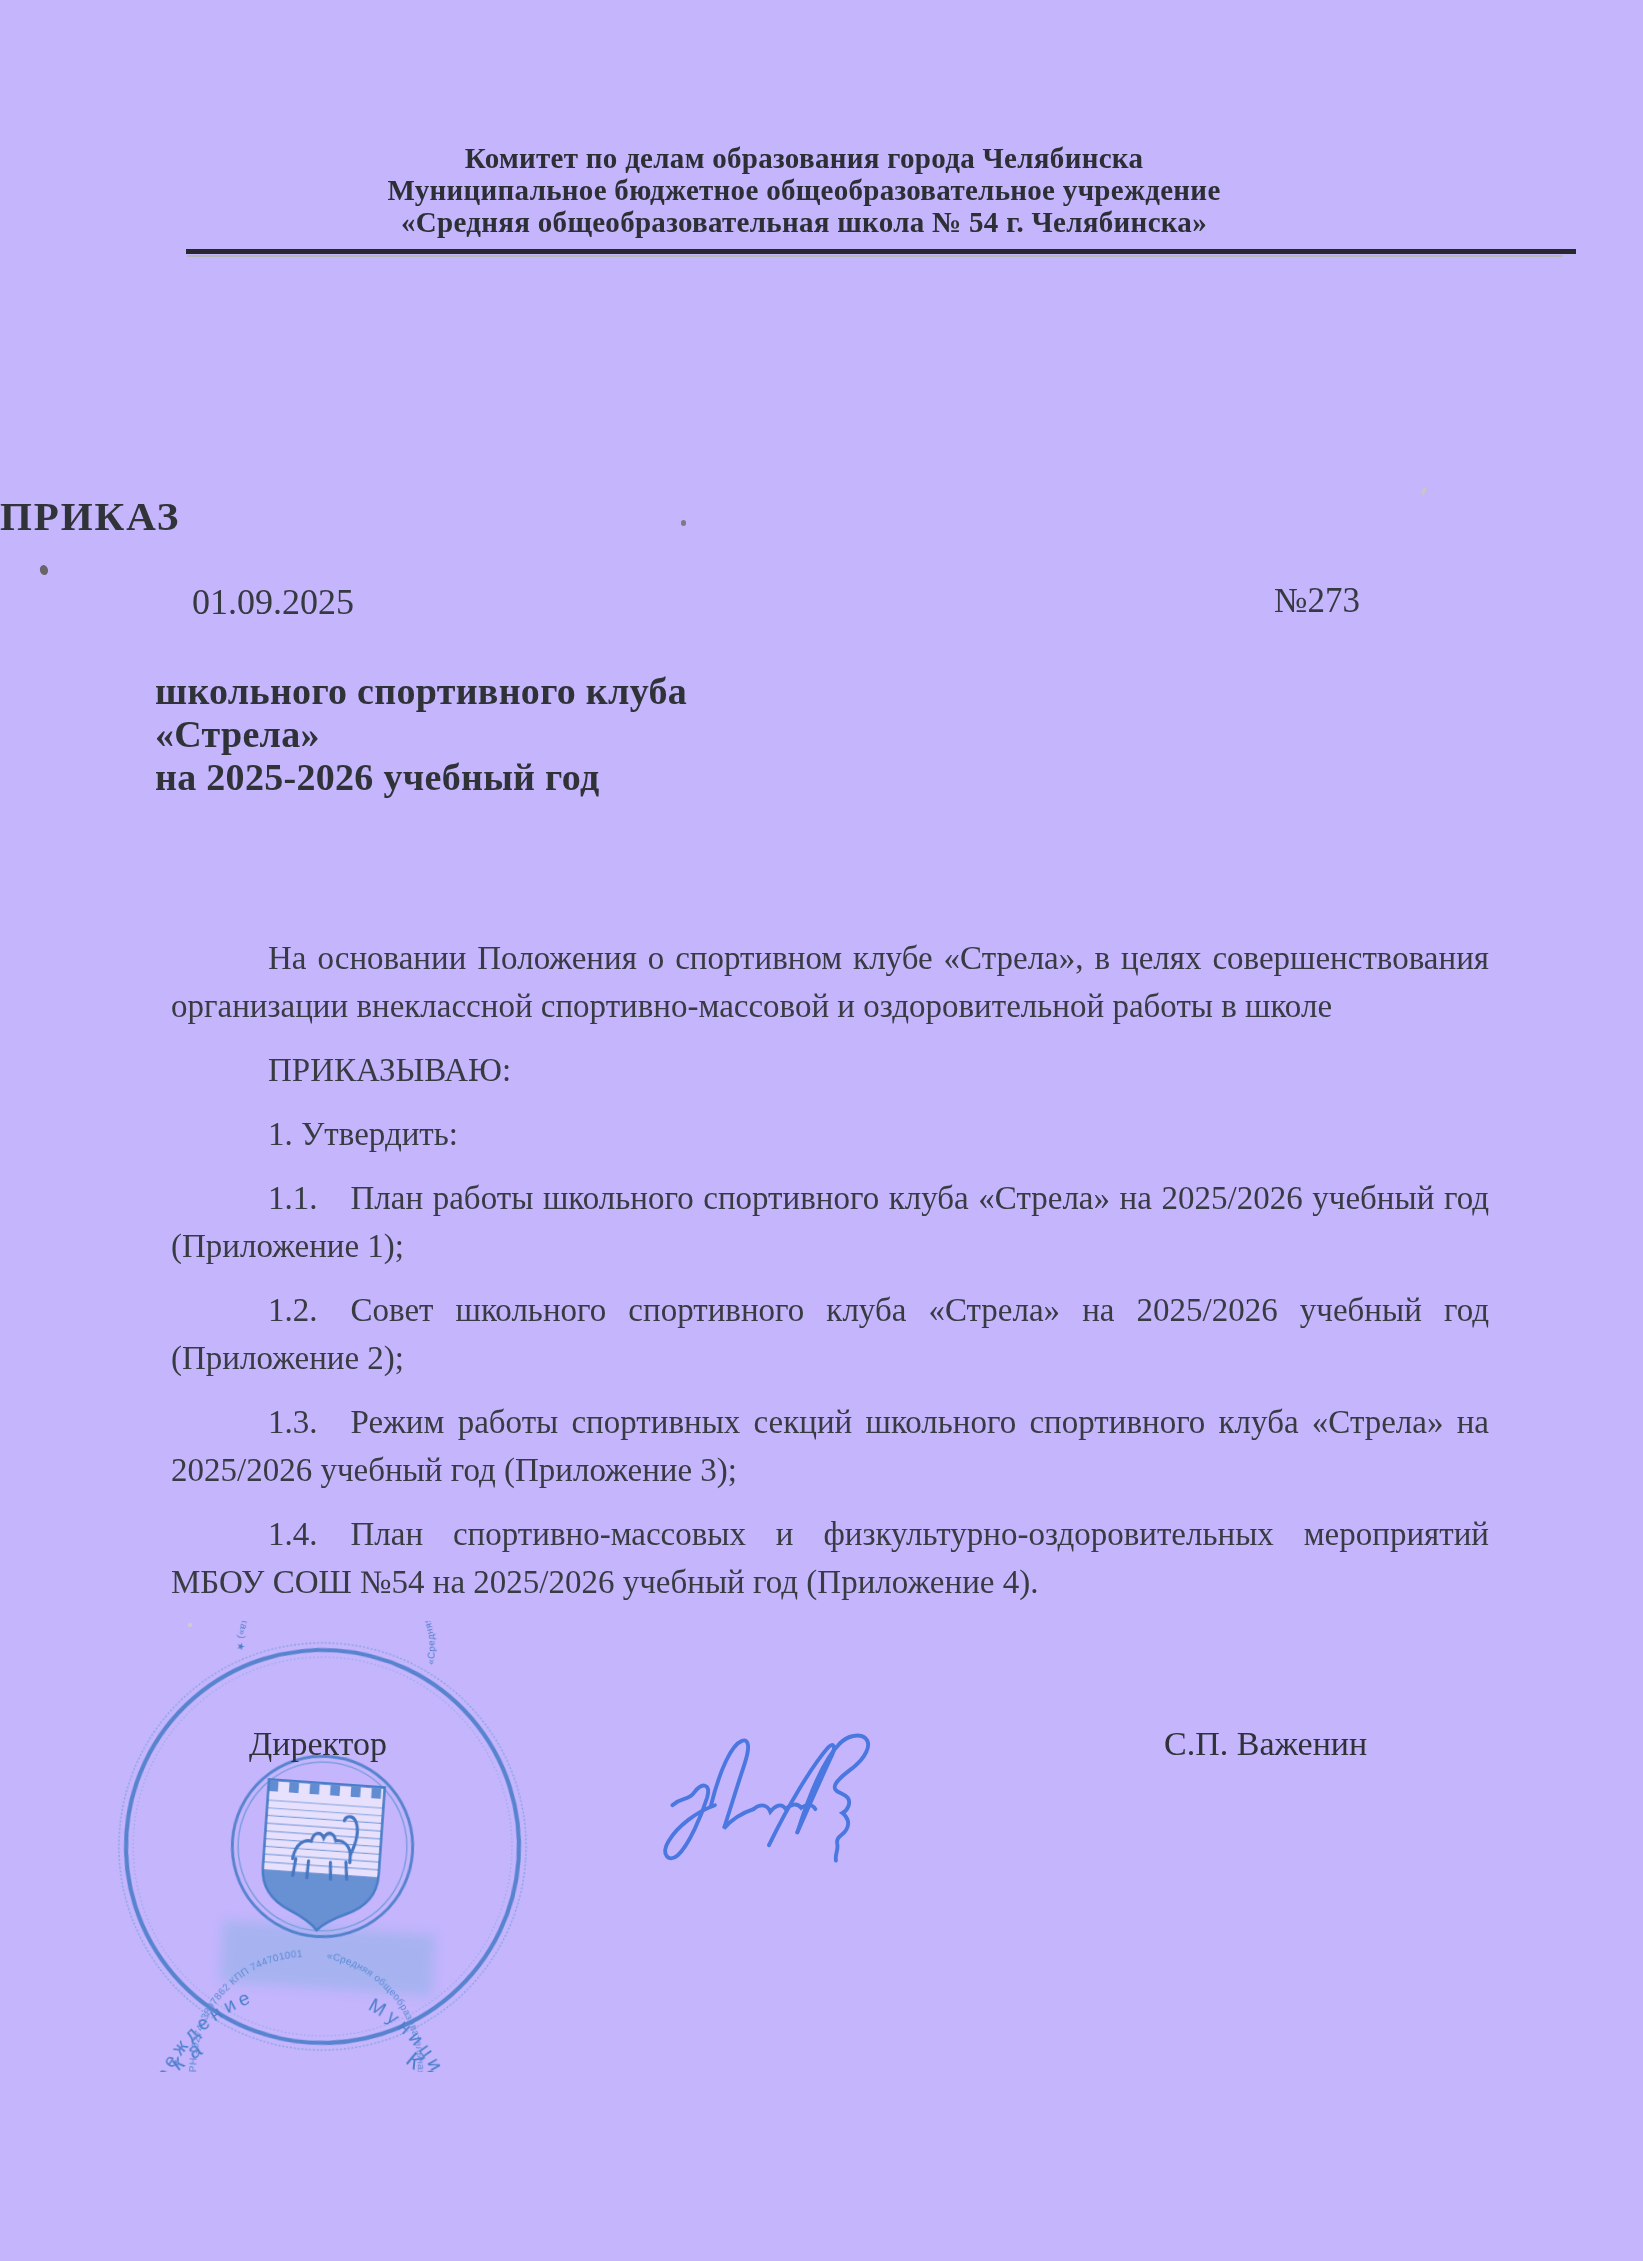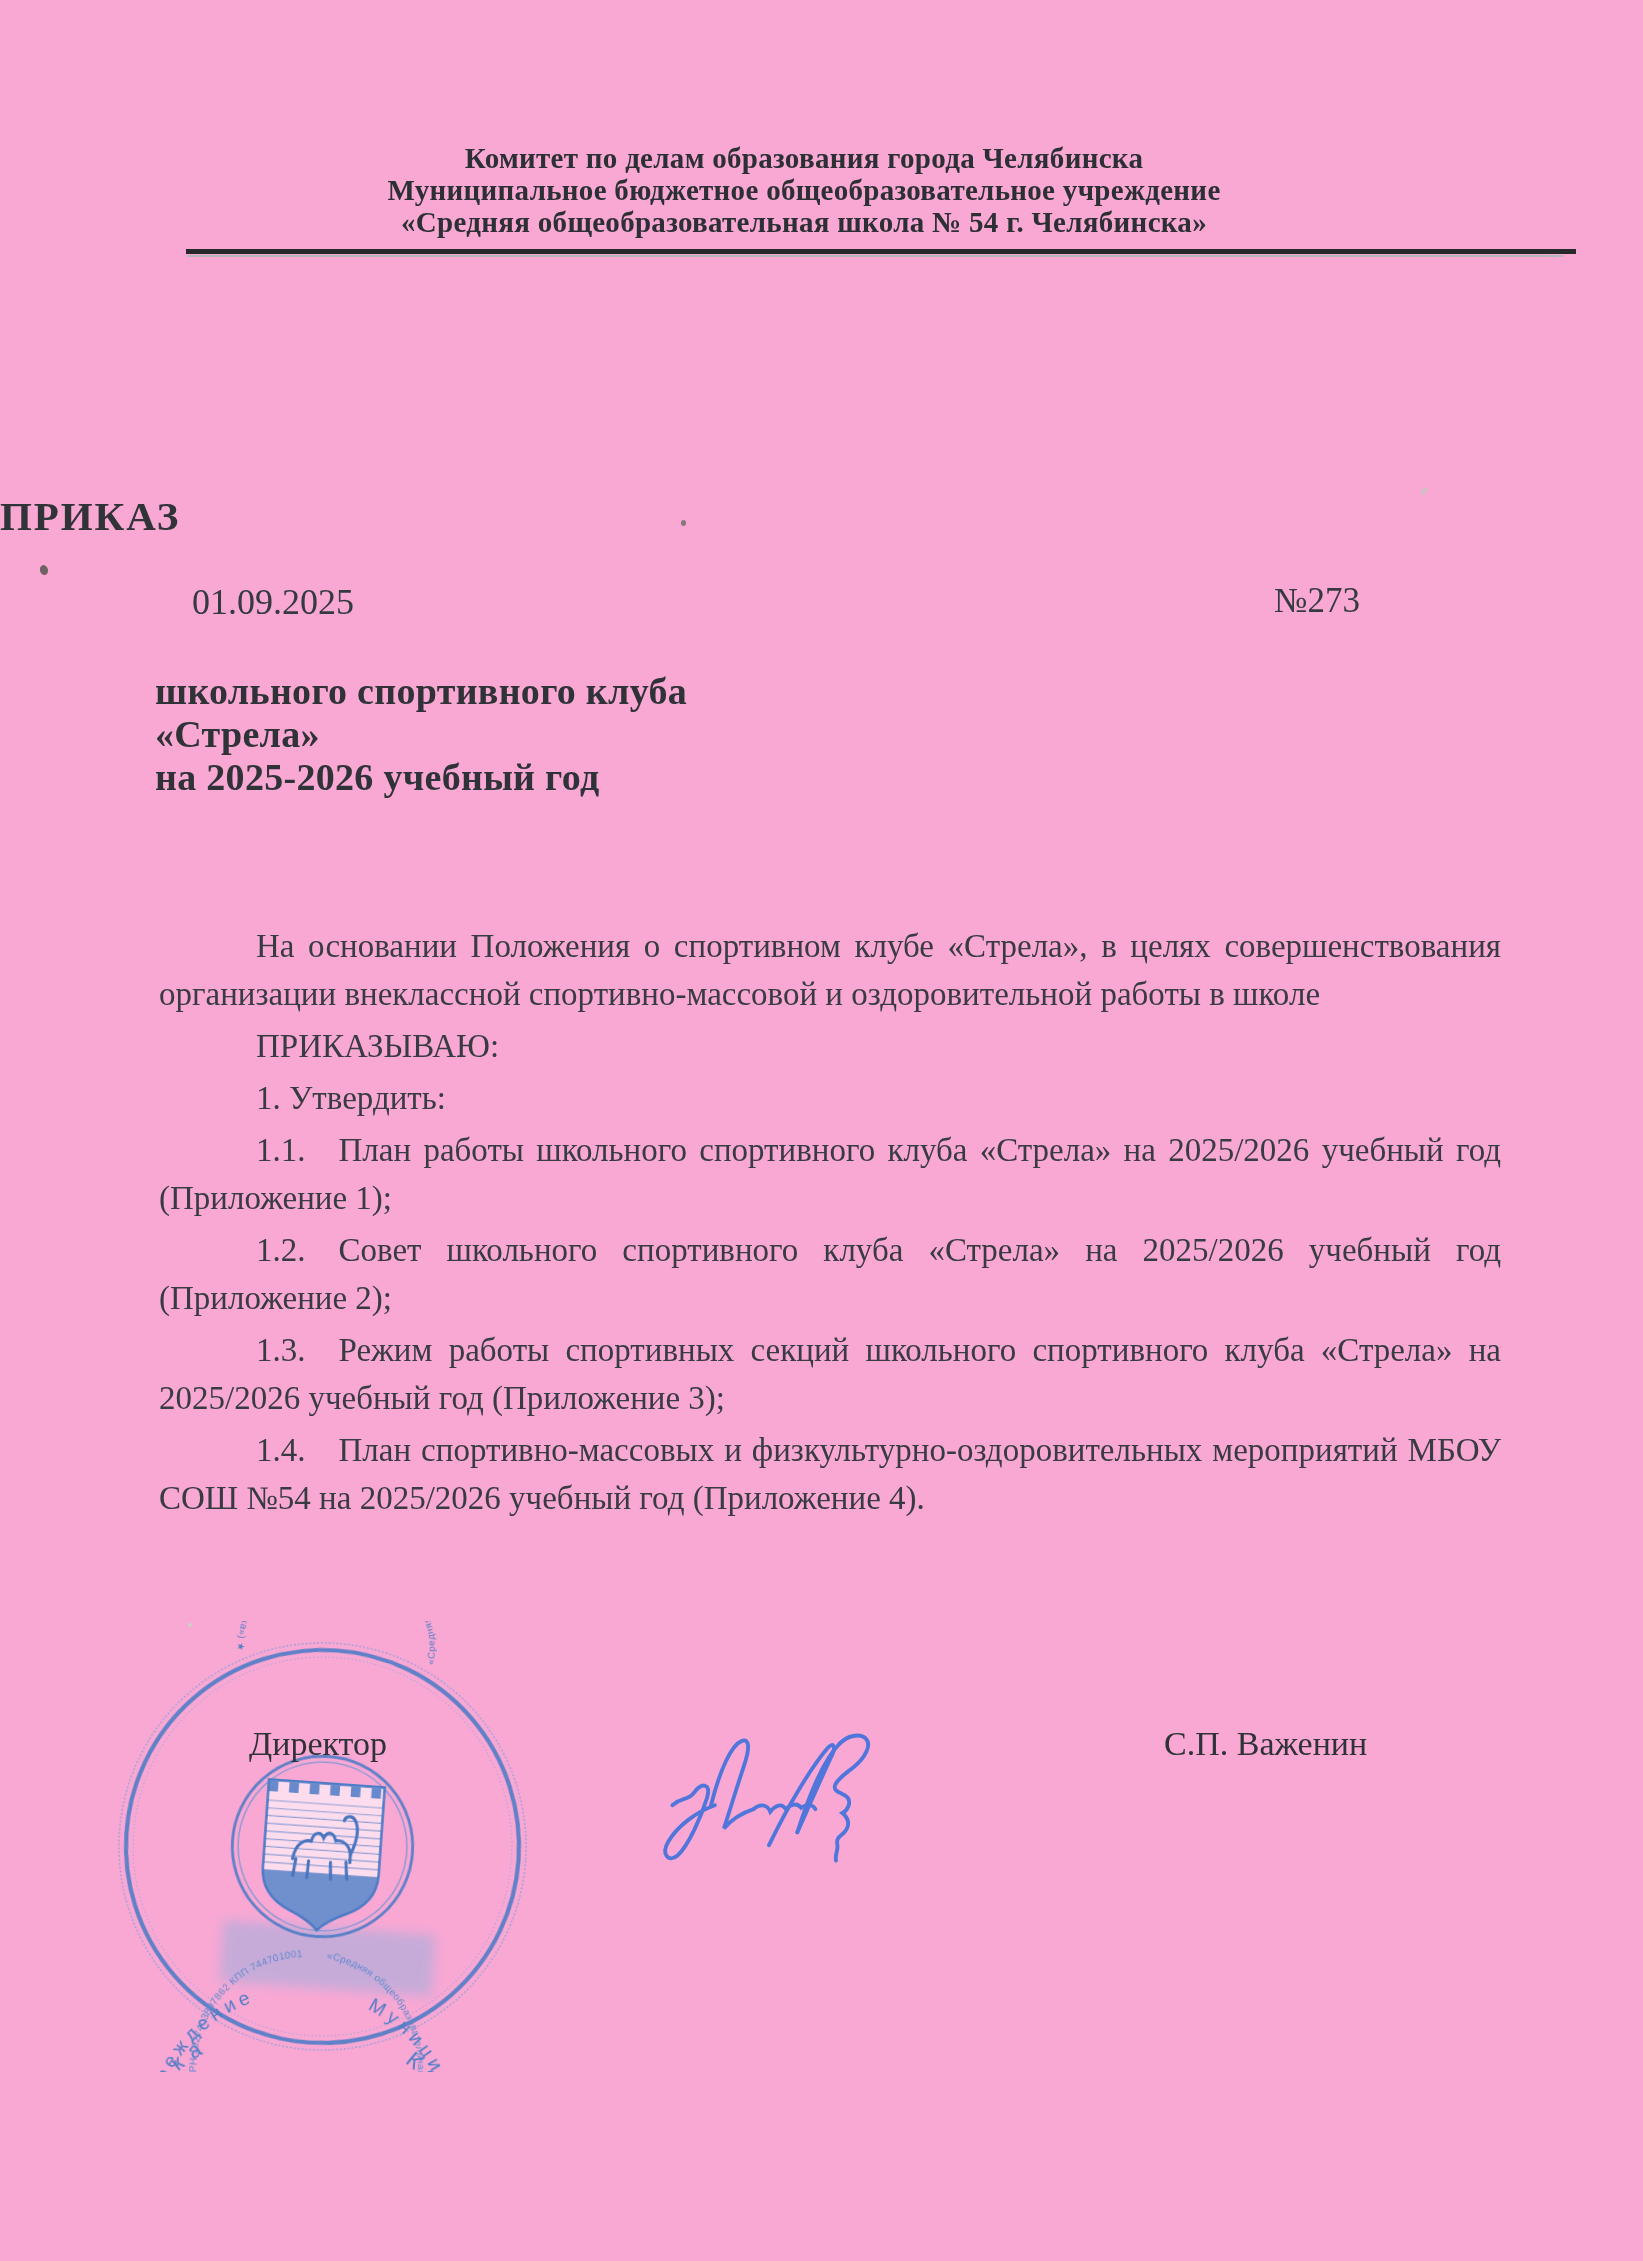--- a/index.html
+++ b/index.html
@@ -1,18 +1,18 @@
 <!DOCTYPE html>
 <html style="font-size:10.3px"><head>
 <meta charset="utf-8">
 <style>
   html,body{margin:0;padding:0;background:#e8e8e8;}
   .page{
     position:relative;width:1644px;height:2261px;margin:0 auto;
-    background:#f9a8d4;overflow:hidden;
+    background:#c4b5fd;overflow:hidden;
     font-family:"Liberation Serif", serif;color:#383c42;
   }
   .header{
     position:absolute;left:0;top:142px;width:1608px;text-align:center;
     font-weight:bold;font-size:29px;line-height:32px;color:#2c3034;letter-spacing:0.3px;
   }
   .rule{position:absolute;left:186px;top:249px;width:1390px;height:4.5px;background:#26282b;}
   .rule .rule-shadow{position:absolute;left:1.3px;top:5.8px;width:99%;height:1.9px;background:#b4b7ba;}
   .address{
     position:absolute;left:0;top:266px;width:1608px;text-align:center;
@@ -25,21 +25,21 @@
   .date{position:absolute;left:192px;top:581px;font-size:36px;color:#353a40;}
   .number{position:absolute;left:1274px;top:581px;font-size:35px;color:#353a40;}
   .subject{
     position:absolute;left:155px;top:670px;font-size:38px;line-height:43px;
     font-weight:bold;color:#2f3338;letter-spacing:0.3px;
   }
   .bodytext{
     position:absolute;left:155px;top:918px;width:1350px;
     font-size:33px;line-height:48px;text-align:justify;color:#383c42;
   }
-  .bodytext p{margin:4px;text-indent:97px;}
+  .bodytext p{margin:16px;text-indent:97px;}
   .sig-role{position:absolute;left:249px;top:1725px;font-size:34px;color:#2f3338;z-index:5;}
   .sig-name{position:absolute;left:1164px;top:1725px;font-size:34px;color:#2f3338;z-index:5;}
   .stamp-svg{position:absolute;left:97px;top:1621px;width:451px;height:451px;z-index:3;opacity:.92;}
   .sign-svg{position:absolute;left:635px;top:1679px;width:277px;height:219px;z-index:4;}
   .stamp-ring-a{font-family:"Liberation Sans",sans-serif;font-size:34px;letter-spacing:14px;fill:#4079c5;}
   .stamp-ring-b{font-family:"Liberation Sans",sans-serif;font-size:30px;letter-spacing:7px;fill:#4079c5;}
   .stamp-ring-c{font-family:"Liberation Sans",sans-serif;font-size:15.5px;letter-spacing:.5px;fill:#4f86cd;}
   .stamp-ring-d{font-family:"Liberation Sans",sans-serif;font-size:15px;letter-spacing:1px;fill:#4079c5;}
   .stamp-ring-e{font-family:"Liberation Sans",sans-serif;font-size:14px;letter-spacing:2.5px;fill:#4f86cd;}
   .speck{position:absolute;border-radius:50%;}

